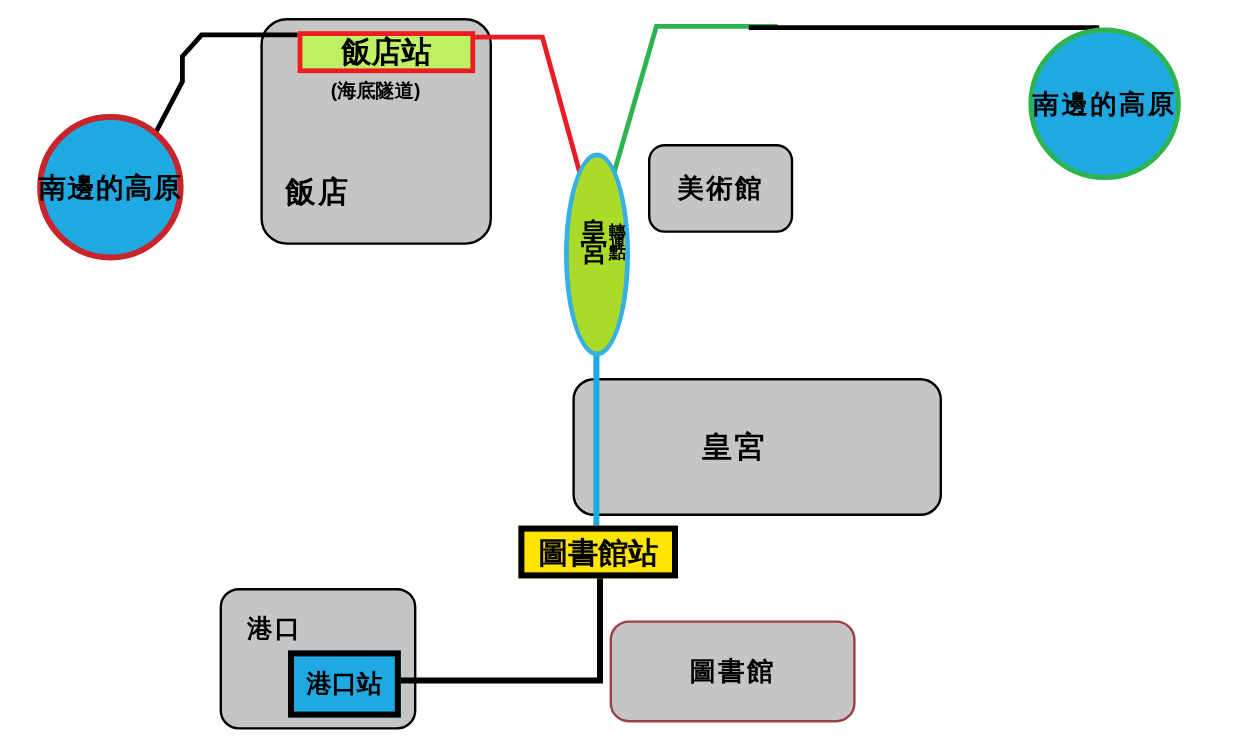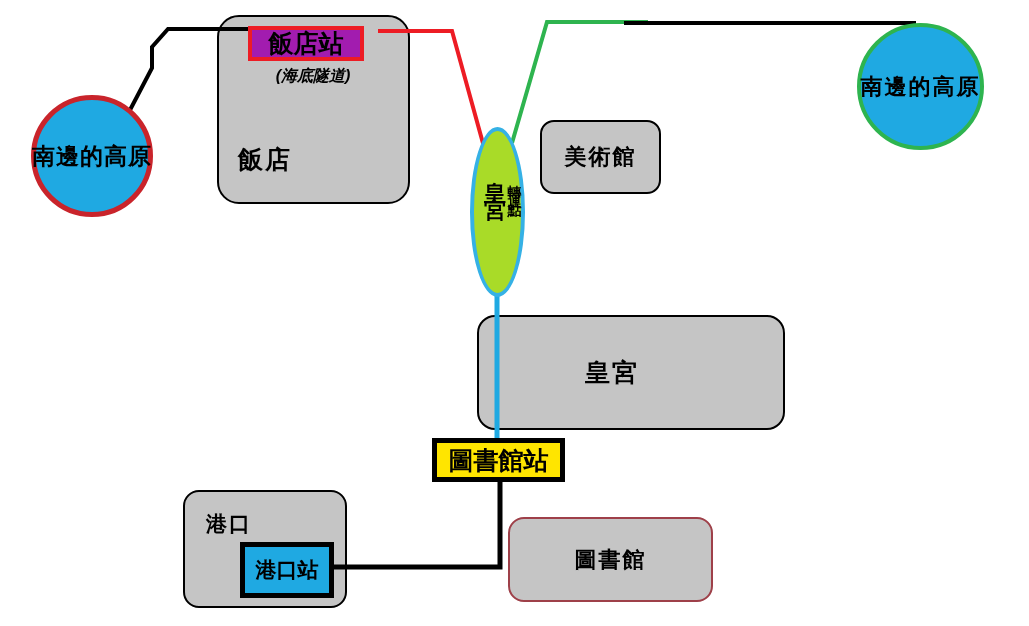--- a/index.html
+++ b/index.html
@@ -68,35 +68,34 @@
   }
   #hub-main { left: 6px;  top: 33px; font-size: 22px; letter-spacing: 15px; }
   #hub-sub  { left: 32px; top: 43px; font-size: 14px; letter-spacing: 9px; }
 
   
   .station {
     color: #000;
     font-weight: bold;
     white-space: nowrap;
   }
-  #hotel-station    { left: 248px; top: 26px;  width: 116px; height: 35px; background: #a21caf; border: 4px solid #ED1C24; font-size: 25px; }
+  #hotel-station    { left: 248px; top: 26px;  width: 148px; height: 35px; background: #bef264; border: 4px solid #ED1C24; font-size: 25px; }
   #paradise-station { left: 643px; top: 24px;  width: 97px;  height: 34px; background: #FFE500; border: 3px solid #2EB44F; font-size: 24px; }
   #library-station  { left: 432px; top: 438px; width: 133px; height: 44px; background: #FFE500; border: 5px solid #000000; font-size: 25px; }
   #harbor-station   { left: 240px; top: 542px; width: 94px;  height: 56px; background: #1FA9E2; border: 5px solid #000000; font-size: 21px; }
 
   
   #tunnel-note {
     left: 258px; top: 66px; width: 110px;
     text-align: center;
     font-size: 16px;
     font-weight: 600;
     color: #000;
     z-index: 3;
     white-space: nowrap;
-    font-style: italic;
   }
 </style>
 </head>
 <body>
 
 <div class="canvas">
 
   <div class="region bldg" id="hotel">
     <span class="bldg-label">飯店</span>
   </div>

